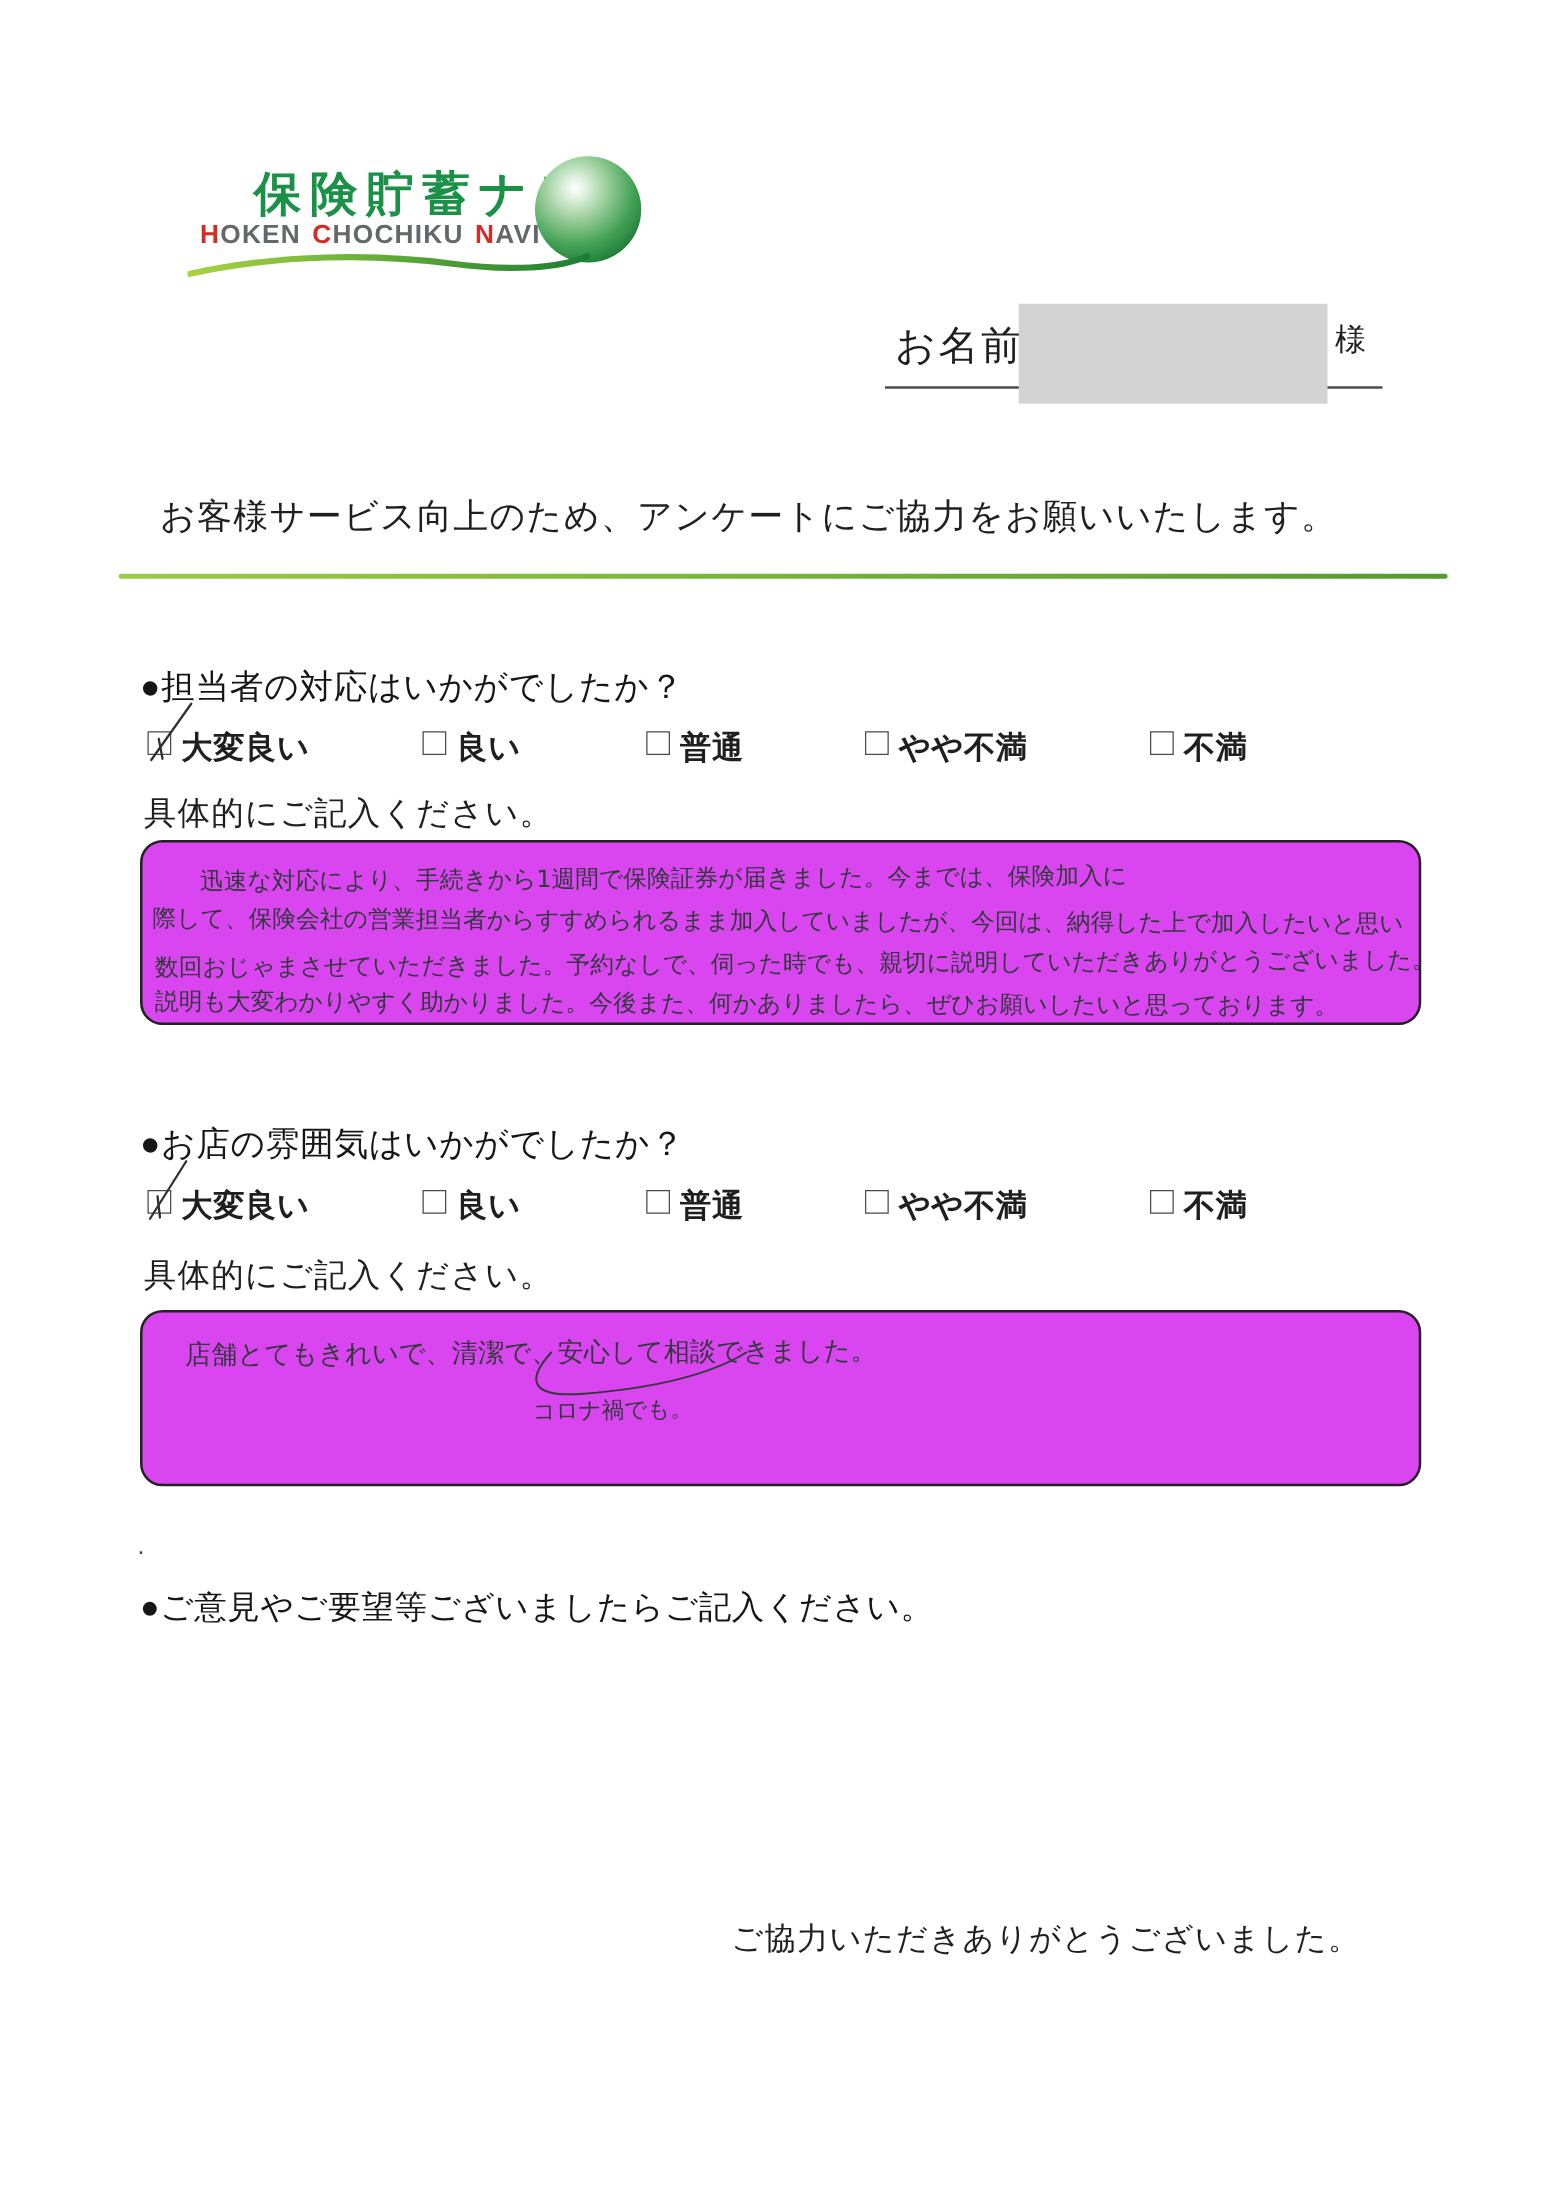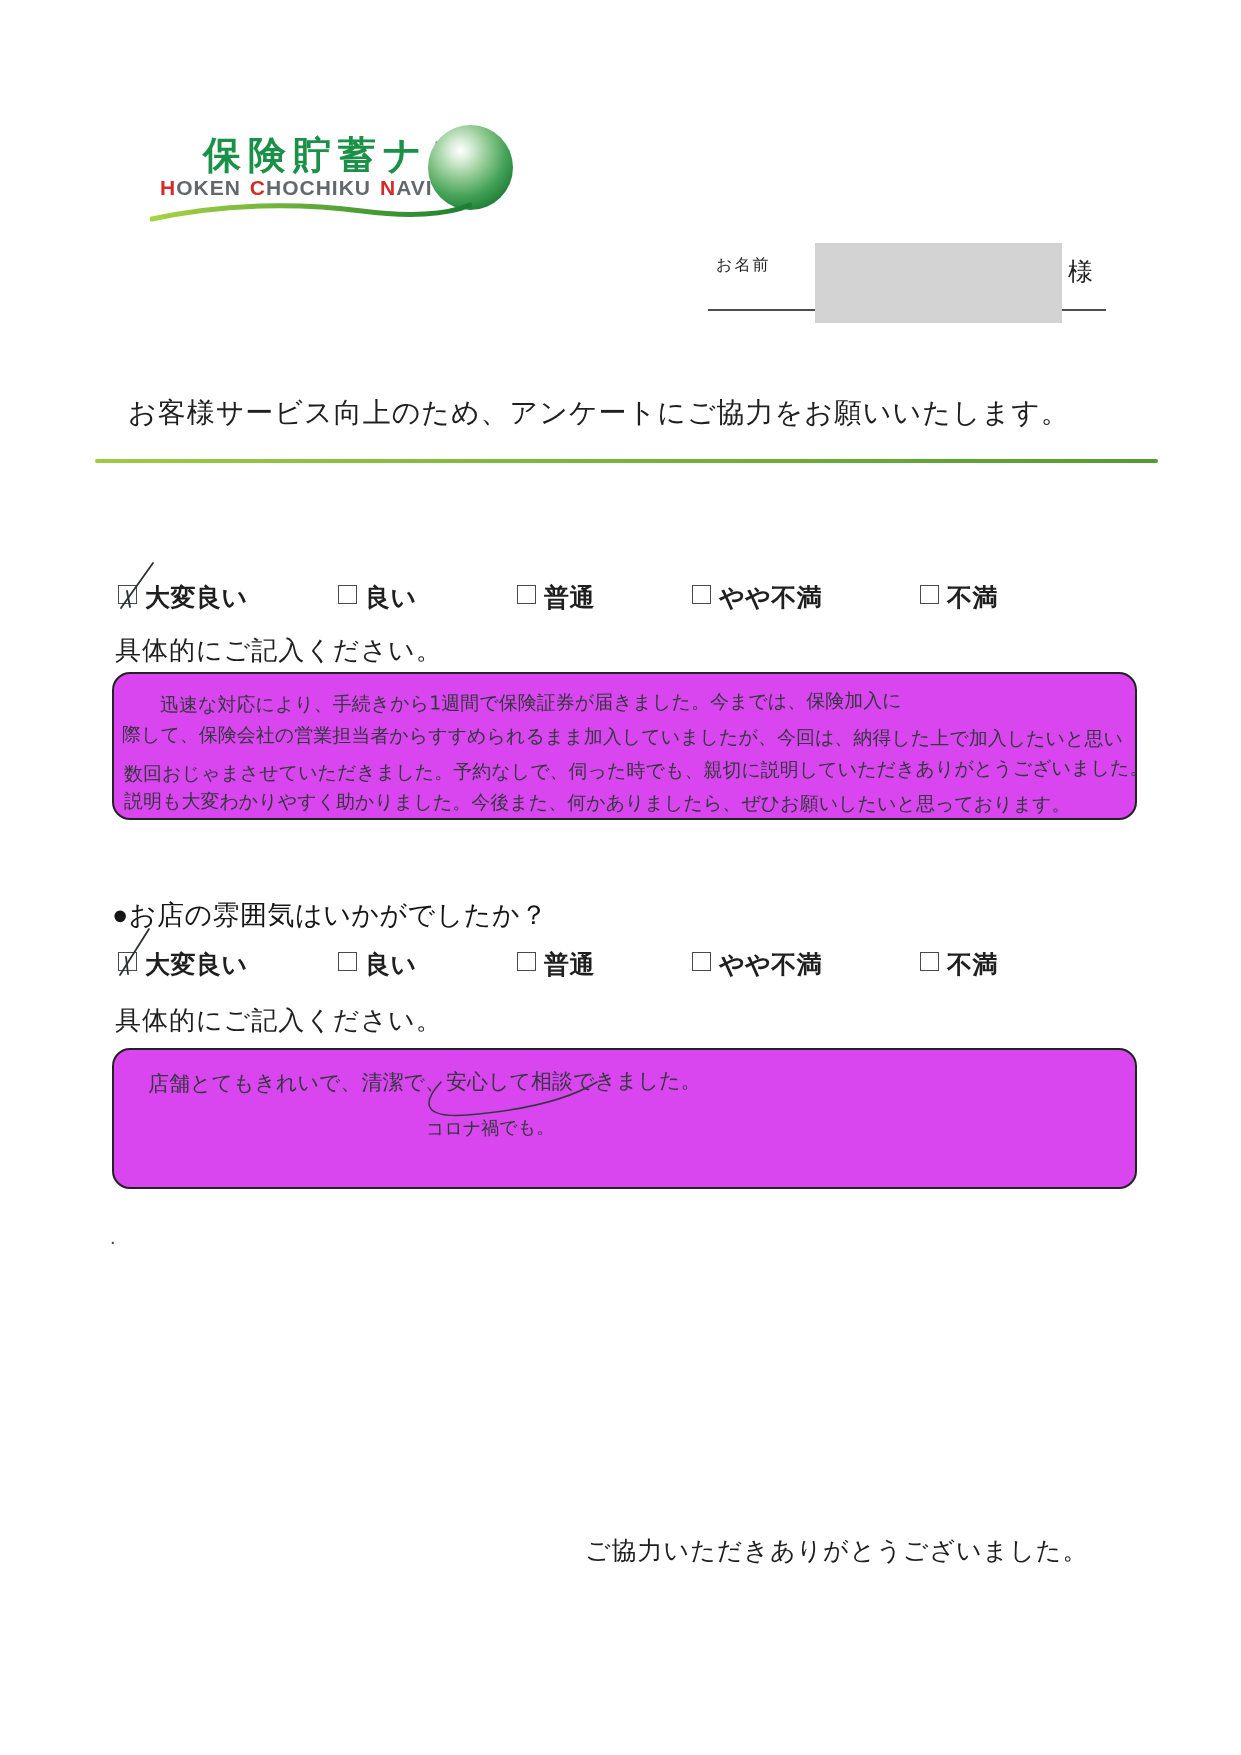--- a/index.html
+++ b/index.html
@@ -15,21 +15,21 @@
   .logo-en{left:160px;top:176px;font-size:21px;font-weight:bold;letter-spacing:1px;color:#63686d;white-space:nowrap;}
   .logo-en .word{margin-right:9px;}
   .logo-en .lead{color:#d42b26;}
   .logo-sphere{
     left:428px;top:125px;width:85px;height:85px;border-radius:50%;
     background:radial-gradient(circle at 38% 30%, #ffffff 0%, #dcefdc 12%, #93cb94 34%, #44a257 58%, #177431 84%, #0f5c26 100%);
   }
   .logo-swoosh{left:150px;top:198px;width:322px;height:28px;}
 
   
-  .name-label{left:716px;top:255px;font-size:16px;letter-spacing:2px;}
+  .name-label{left:716px;top:255px;font-size:32px;letter-spacing:2px;}
   .name-line{left:708px;top:309px;width:398px;height:2px;background:#4d4d4d;}
   .name-redaction{left:815px;top:243px;width:247px;height:80px;background:#d3d3d3;}
   .name-honorific{left:1068px;top:255px;font-size:25px;}
 
   
   .intro-title{left:128px;top:394px;font-size:28px;letter-spacing:1px;white-space:nowrap;}
   .green-divider{left:95px;top:459px;width:1063px;height:4px;
     background:linear-gradient(90deg,#9ccb44 0%,#7cb93c 40%,#569a30 100%);border-radius:2px;}
 
   
@@ -90,20 +90,21 @@
   </svg>
 
   <div class="abs name-label">お名前</div>
   <div class="abs name-line"></div>
   <div class="abs name-redaction"></div>
   <div class="abs name-honorific">様</div>
 
   <div class="abs intro-title">お客様サービス向上のため、アンケートにご協力をお願いいたします。</div>
   <div class="abs green-divider"></div>
 
+  <div class="abs q-heading q1-heading">●担当者の対応はいかがでしたか？</div>
 
   <div class="abs" style="left:0;top:585px;width:1241px;height:30px;">
     <div class="opt" style="left:118px;">
       <span class="cb"></span>
       <svg class="check-svg" viewBox="0 0 46 52">
         <line x1="14" y1="31" x2="17" y2="47" stroke="#2c3034" stroke-width="1.8" stroke-linecap="round"></line>
         <line x1="8" y1="48" x2="40" y2="3" stroke="#2c3034" stroke-width="1.8" stroke-linecap="round"></line>
       </svg>
       <span class="opt-label">大変良い</span>
     </div>
@@ -168,16 +169,17 @@
   <div class="answer-box box2">
     <div class="hw" style="left:34px;top:18px;font-size:21px;">店舗とてもきれいで、清潔で、安心して相談できました。</div>
     <svg class="caret-svg" viewBox="0 0 205 44">
       <path d="M32,2 C10,26 18,38 58,35 C120,30 162,18 188,2" fill="none" stroke="#33383d" stroke-width="1.6" stroke-linecap="round"></path>
     </svg>
     <div class="hw hw-note" style="left:312px;top:66px;transform:rotate(-1deg);">コロナ禍でも。</div>
   </div>
 
   <div class="abs stray-mark">.</div>
 
+  <div class="abs q-heading q3-heading">●ご意見やご要望等ございましたらご記入ください。</div>
 
   <div class="abs closing">ご協力いただきありがとうございました。</div>
 
 </div>
 
 </body></html>

